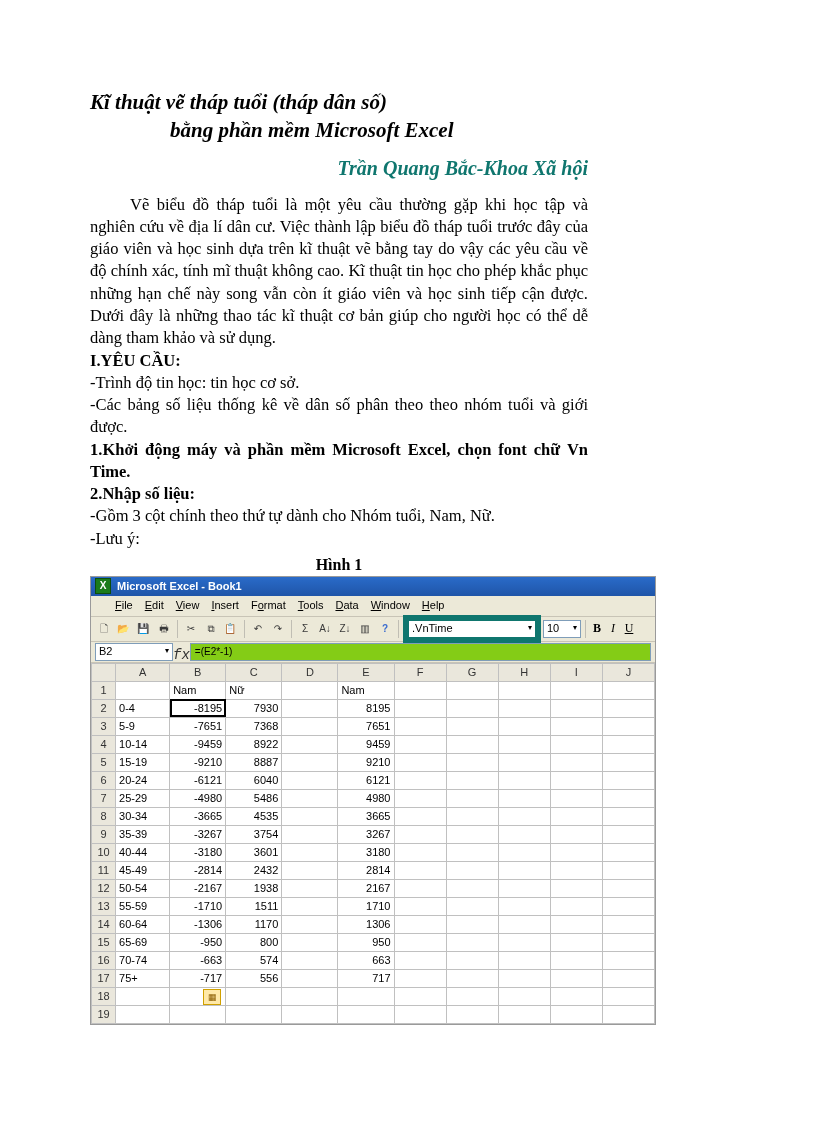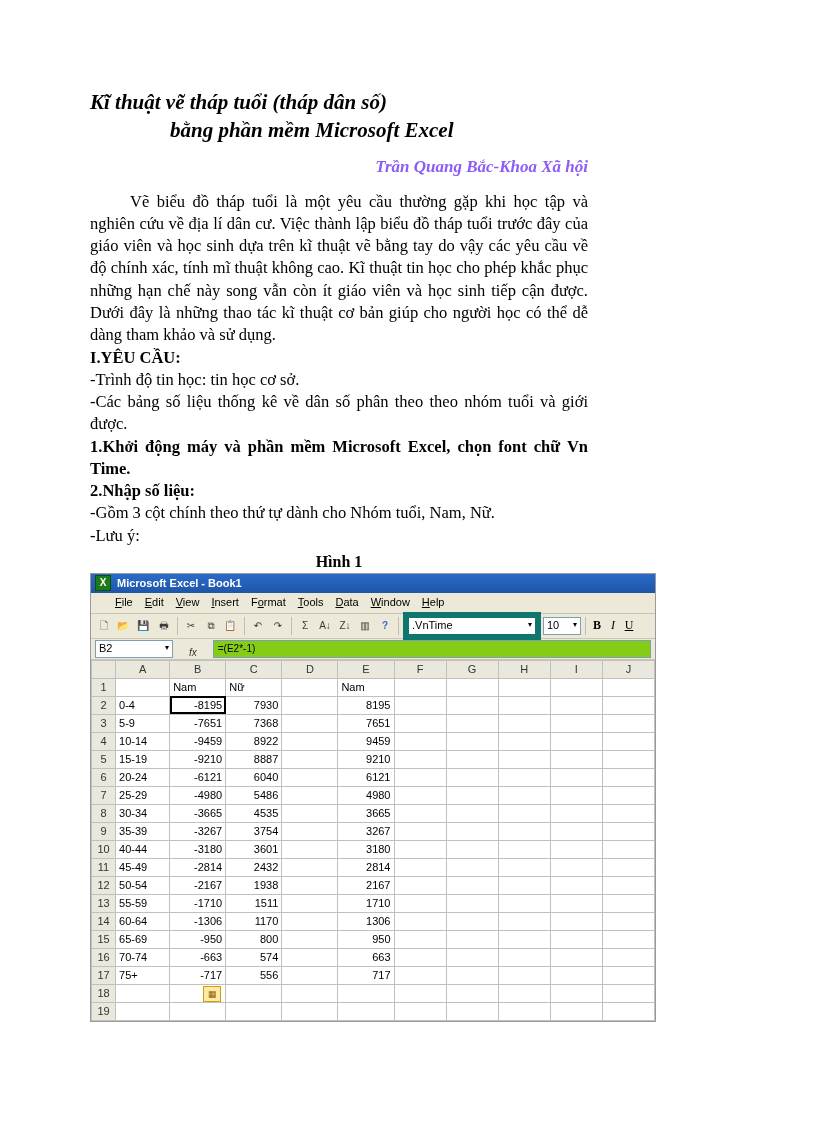--- a/index.html
+++ b/index.html
@@ -22,24 +22,24 @@
     font-style: italic;
     line-height: 1.35;
     margin-bottom: 12px;
     color: #000;
   }
   .title-line2 {
     padding-left: 80px;
   }
   .author {
     text-align: right;
-    font-size: 17px;
+    font-size: 20px;
     font-weight: bold;
     font-style: italic;
-    color: #8b5cf6;
+    color: #0f766e;
     margin-top: 6px;
     margin-bottom: 14px;
   }
   .body {
     font-size: 16.5px;
     line-height: 1.35;
     text-align: justify;
   }
   .body p { margin: 0; }
   .indent { text-indent: 40px; }
@@ -141,29 +141,29 @@
   .biu.i { font-style: italic; }
   .biu.u { text-decoration: underline; }
 
   .excel-namebox-row {
     display: flex;
     align-items: center;
     height: 20px;
     background: #ece9d8;
     border-bottom: 1px solid #c8c4b6;
     padding: 0 4px;
-    gap: 16px;
+    gap: 0;
   }
   .namebox {
     width: 70px; height: 16px;
     background: #fff; border: 1px solid #7f9db9;
     display: flex; justify-content: space-between; align-items: center;
     padding: 0 3px; font-size: 11px;
   }
-  .fx-label { font-style: italic; font-family: Liberation Sans, sans-serif; font-size: 10px; color: #333; margin-top: 8px;}
+  .fx-label { font-style: italic; font-family: Liberation Mono, monospace; font-size: 14px; color: #333; margin-top: 8px;}
   .formula-input {
     flex: 1;
     height: 16px; background: #84cc16; border: 1px solid #7f9db9;
     padding: 0 4px; font-size: 10px;
     display: flex; align-items: center;
   }
 
   .sheet {
     background: #fff;
   }

